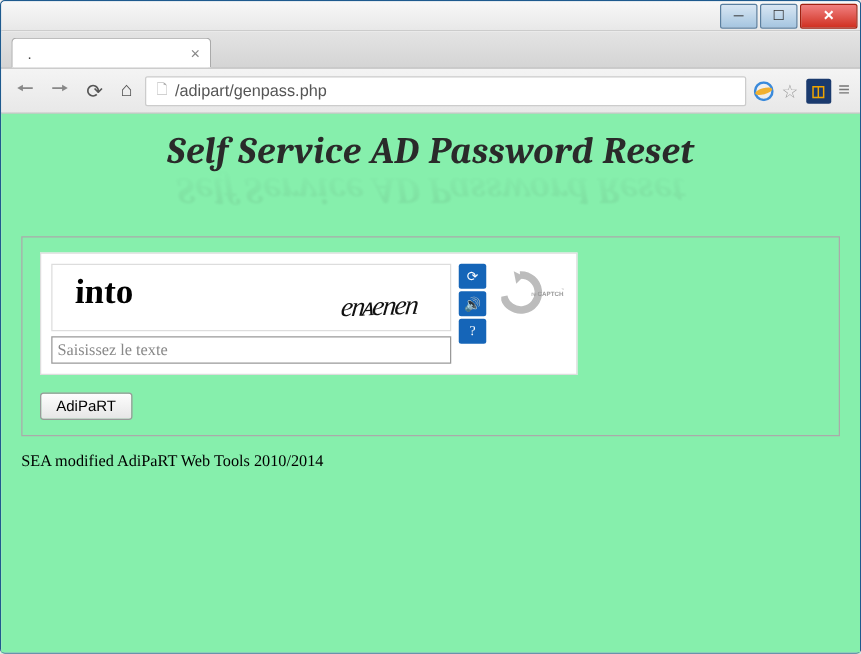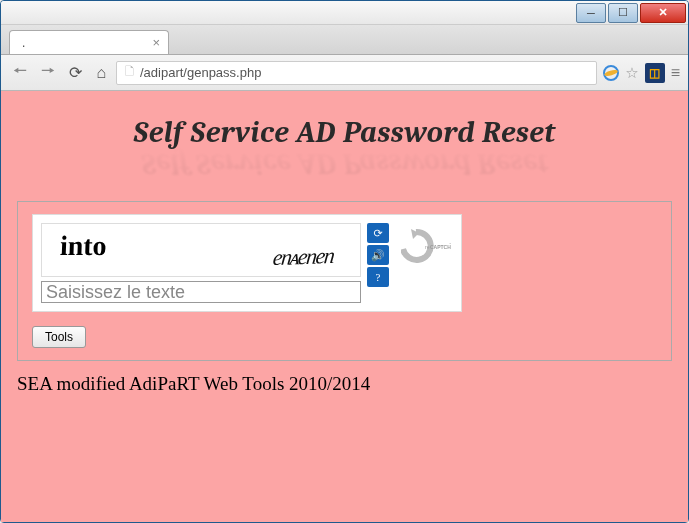--- a/index.html
+++ b/index.html
@@ -22,49 +22,49 @@
     .tb-icon { color: #888; font-size: 16px; cursor: pointer; padding: 2px 4px; }
     .tb-icon.active { color: #555; }
     .url-bar { flex: 1; height: 24px; border: 1px solid #ccc; border-radius: 2px; background: #fff; padding: 0 8px; font-size: 13px; color: #555; display: flex; align-items: center; font-family: Arial, sans-serif; }
     .url-bar .page-icon { margin-right: 6px; color: #aaa; font-size: 11px; }
     .toolbar-right { display: flex; align-items: center; gap: 6px; }
     .ie-icon { width: 16px; height: 16px; display: inline-flex; }
     .star-icon { color: #999; font-size: 15px; }
     .ext-icon { width: 20px; height: 20px; background: #1a3a6e; border-radius: 2px; display: flex; align-items: center; justify-content: center; color: #f0a500; font-size: 12px; font-weight: bold; }
     .menu-icon { color: #777; font-size: 16px; }
     
-    .page-content { flex: 1; background: #fca5a5; padding: 16px 16px; overflow: auto; }
+    .page-content { flex: 1; background: #86efac; padding: 4px 16px; overflow: auto; }
     
     .page-title-wrap { text-align: center; margin: 8px 0 20px; position: relative; }
     .page-title { font-family: Cambria, Georgia, serif; font-style: italic; font-size: 30px; font-weight: 600; color: #2a2a2a; display: inline-block; letter-spacing: 0.5px; }
     .page-title-reflection { font-family: Cambria, Georgia, serif; font-style: italic; font-size: 30px; font-weight: 600; color: #2a2a2a; transform: scaleY(-1); opacity: 0.18; margin-top: -4px; filter: blur(1px); -webkit-mask-image: linear-gradient(to bottom, rgba(0,0,0,0.5), transparent); mask-image: linear-gradient(to bottom, rgba(0,0,0,0.5), transparent); }
     
     .form-box { border: 1px solid #aaa; padding: 12px 14px; margin-bottom: 12px; }
     .form-row { display: flex; align-items: center; margin-bottom: 14px; font-size: 15px; }
     .form-row label { margin-right: 12px; }
     .text-input { border: 1px solid #6b9dd8; background: #eaf2fc; height: 20px; width: 150px; padding: 0 4px; font-size: 13px; outline: 2px solid #b3ccea; }
     .verif-text { font-size: 15px; margin-bottom: 14px; }
     
     .captcha-box { border: 1px solid #ddd; background: #fff; width: 430px; padding: 8px; display: flex; gap: 6px; align-items: flex-start; margin-bottom: 14px; }
     .captcha-left { flex: 1; }
     .captcha-image { border: 1px solid #ddd; height: 54px; background: #fff; display: flex; align-items: center; justify-content: center; margin-bottom: 4px; position: relative; overflow: hidden; }
     .captcha-word1 { font-family: Georgia, serif; font-weight: 900; font-size: 28px; color: #000; position: absolute; left: 18px; top: 6px; transform: skewX(-2deg); }
     .captcha-word2 { font-family: cursive; font-style: italic; font-size: 22px; color: #111; position: absolute; right: 26px; bottom: 6px; transform: rotate(-2deg) skewX(-8deg); letter-spacing: -1.5px; }
-    .captcha-input { width: 100%; height: 22px; border: 1px solid #999; padding: 0 4px; font-size: 18px; font-family: Liberation Sans, sans-serif; color: #888; }
+    .captcha-input { width: 100%; height: 22px; border: 1px solid #999; padding: 0 4px; font-size: 13px; font-family: Liberation Serif, serif; color: #888; }
     .captcha-input::placeholder { color: #888; font-style: normal; }
     
     .captcha-controls { display: flex; flex-direction: column; gap: 2px; }
     .cap-btn { width: 22px; height: 20px; background: #1565b8; color: #fff; display: flex; align-items: center; justify-content: center; font-size: 11px; border-radius: 2px; cursor: pointer; }
     
     .recaptcha-logo { display: flex; flex-direction: column; align-items: center; justify-content: center; padding: 4px 2px 0 6px; }
     .recaptcha-logo svg { display: block; }
     
     .submit-btn { font-family: Arial, sans-serif; font-size: 12px; padding: 3px 12px; background: linear-gradient(to bottom, #fdfdfd, #e6e6e6); border: 1px solid #999; border-radius: 3px; cursor: pointer; }
     
-    .footer-text { font-size: 19px; }
+    .footer-text { font-size: 13px; }
   </style>
 </head>
 <body>
 
 <div class="window">
 
   <div class="title-bar">
     <div class="window-controls">
       <div class="win-btn win-min">─</div>
       <div class="win-btn win-max">☐</div>
@@ -126,18 +126,18 @@
           <svg width="50" height="40" viewBox="0 0 50 40">
             <path d="M 15 5 A 14 14 0 1 1 2 22" fill="none" stroke="#bcbcbc" stroke-width="6"></path>
             <polygon points="10,2 18,6 12,12" fill="#bcbcbc"></polygon>
             <text x="24" y="22" font-family="Arial" font-size="5" fill="#9a9a9a">re</text>
             <text x="29" y="22" font-family="Arial" font-size="5" font-weight="bold" fill="#9a9a9a">CAPTCHA</text>
             <text x="48" y="18" font-family="Arial" font-size="3" fill="#9a9a9a">™</text>
           </svg>
         </div>
       </div>
 
-      <button class="submit-btn">Tools</button>
+      <button class="submit-btn">AdiPaRT</button>
     </div>
 
     <div class="footer-text">SEA modified AdiPaRT Web Tools 2010/2014</div>
   </div>
 </div>
 
 </body></html>

